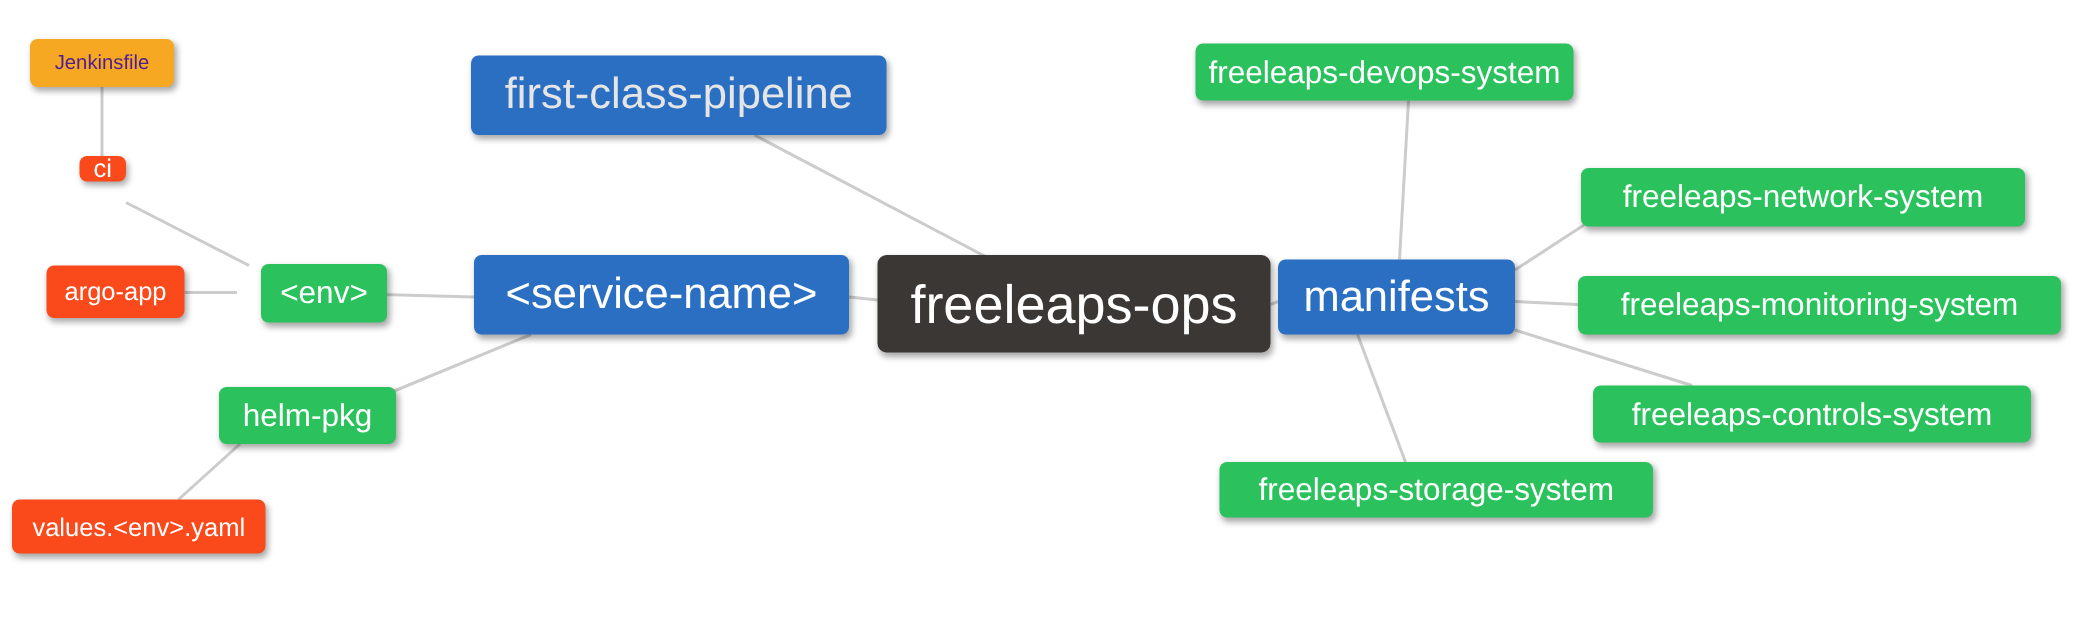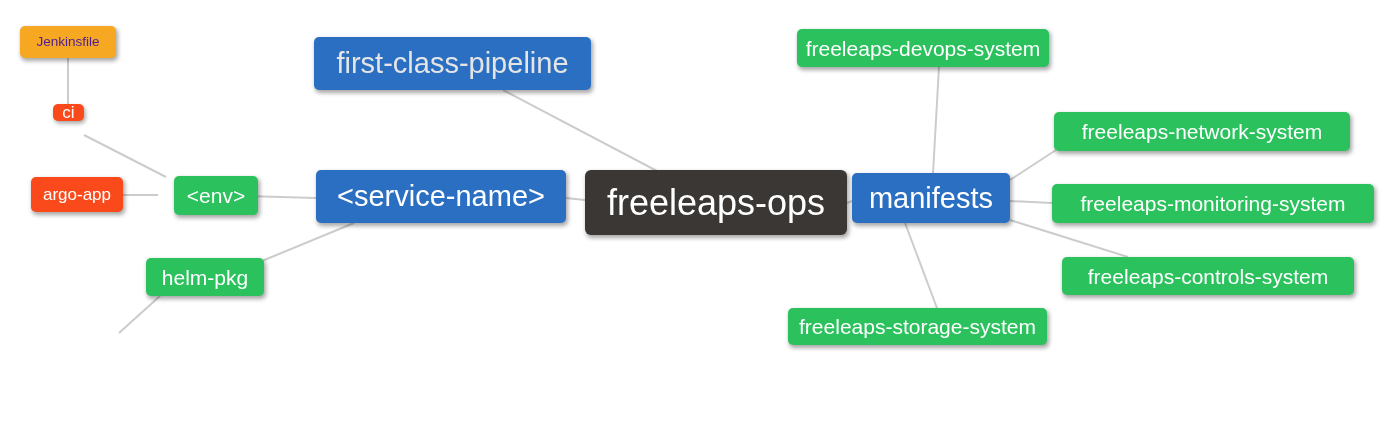--- a/index.html
+++ b/index.html
@@ -45,21 +45,21 @@
   .n-fcp         { left: 314px; top: 37px;  width: 277px; height: 53px; }
   .n-service     { left: 316px; top: 170px; width: 250px; height: 53px; }
   .n-helm        { left: 146px; top: 258px; width: 118px; height: 38px; }
   .n-values      { left: 8px;   top: 333px; width: 169px; height: 36px; }
   .n-ops         { left: 585px; top: 170px; width: 262px; height: 65px; border-radius: 6px; }
   .n-manifests   { left: 852px; top: 173px; width: 158px; height: 50px; }
   .n-devops      { left: 797px; top: 29px;  width: 252px; height: 38px; }
   .n-network     { left: 1054px; top: 112px; width: 296px; height: 39px; }
   .n-monitoring  { left: 1052px; top: 184px; width: 322px; height: 39px; }
   .n-controls    { left: 1062px; top: 257px; width: 292px; height: 38px; }
-  .n-storage     { left: 788px;  top: 308px; width: 259px; height: 37px; }
+  .n-storage     { left: 813px;  top: 308px; width: 289px; height: 37px; }
 </style>
 </head>
 <body>
 
 <div class="canvas" style="background-color: rgb(255, 255, 255);">
 
   <svg class="edges" viewBox="0 0 1390 421" xmlns="http://www.w3.org/2000/svg">
     <line class="edge" x1="68" y1="58" x2="68" y2="104" stroke="#cccccc"></line>
     <line class="edge" x1="84" y1="135" x2="166" y2="177" stroke="#cccccc"></line>
     <line class="edge" x1="123" y1="195" x2="158" y2="195" stroke="#cccccc"></line>
@@ -76,20 +76,21 @@
     <line class="edge" x1="905" y1="223" x2="937" y2="308" stroke="#cccccc"></line>
   </svg>
 
   <div class="node n-jenkinsfile fs-l4" style="background-color: rgb(247, 168, 35); color: #4c1d95;">Jenkinsfile</div>
   <div class="node n-ci fs-l3" style="background-color: rgb(250, 74, 28); color: rgb(255, 255, 255);">ci</div>
   <div class="node n-argo-app fs-l3" style="background-color: rgb(250, 74, 28); color: rgb(255, 255, 255);">argo-app</div>
   <div class="node n-env fs-l2" style="background-color: rgb(43, 194, 94); color: rgb(255, 255, 255);">&lt;env&gt;</div>
   <div class="node n-fcp fs-l1" style="background-color: rgb(43, 111, 195); color: #e5e5e5;">first-class-pipeline</div>
   <div class="node n-helm fs-l2" style="background-color: rgb(43, 194, 94); color: rgb(255, 255, 255);">helm-pkg</div>
   <div class="node n-service fs-l1" style="background-color: rgb(43, 111, 195); color: rgb(255, 255, 255);">&lt;service-name&gt;</div>
+  <div class="node n-values fs-l3" style="background-color: rgb(250, 74, 28); color: rgb(255, 255, 255);">values.&lt;env&gt;.yaml</div>
   <div class="node n-ops fs-root" style="background-color: rgb(59, 55, 52); color: rgb(255, 255, 255);">freeleaps-ops</div>
   <div class="node n-manifests fs-l1" style="background-color: rgb(43, 111, 195); color: rgb(255, 255, 255);">manifests</div>
   <div class="node n-devops fs-l2" style="background-color: rgb(43, 194, 94); color: rgb(255, 255, 255);">freeleaps-devops-system</div>
   <div class="node n-monitoring fs-l2" style="background-color: rgb(43, 194, 94); color: rgb(255, 255, 255);">freeleaps-monitoring-system</div>
   <div class="node n-network fs-l2" style="background-color: rgb(43, 194, 94); color: rgb(255, 255, 255);">freeleaps-network-system</div>
   <div class="node n-controls fs-l2" style="background-color: rgb(43, 194, 94); color: rgb(255, 255, 255);">freeleaps-controls-system</div>
   <div class="node n-storage fs-l2" style="background-color: rgb(43, 194, 94); color: rgb(255, 255, 255);">freeleaps-storage-system</div>
 
 </div>
 

